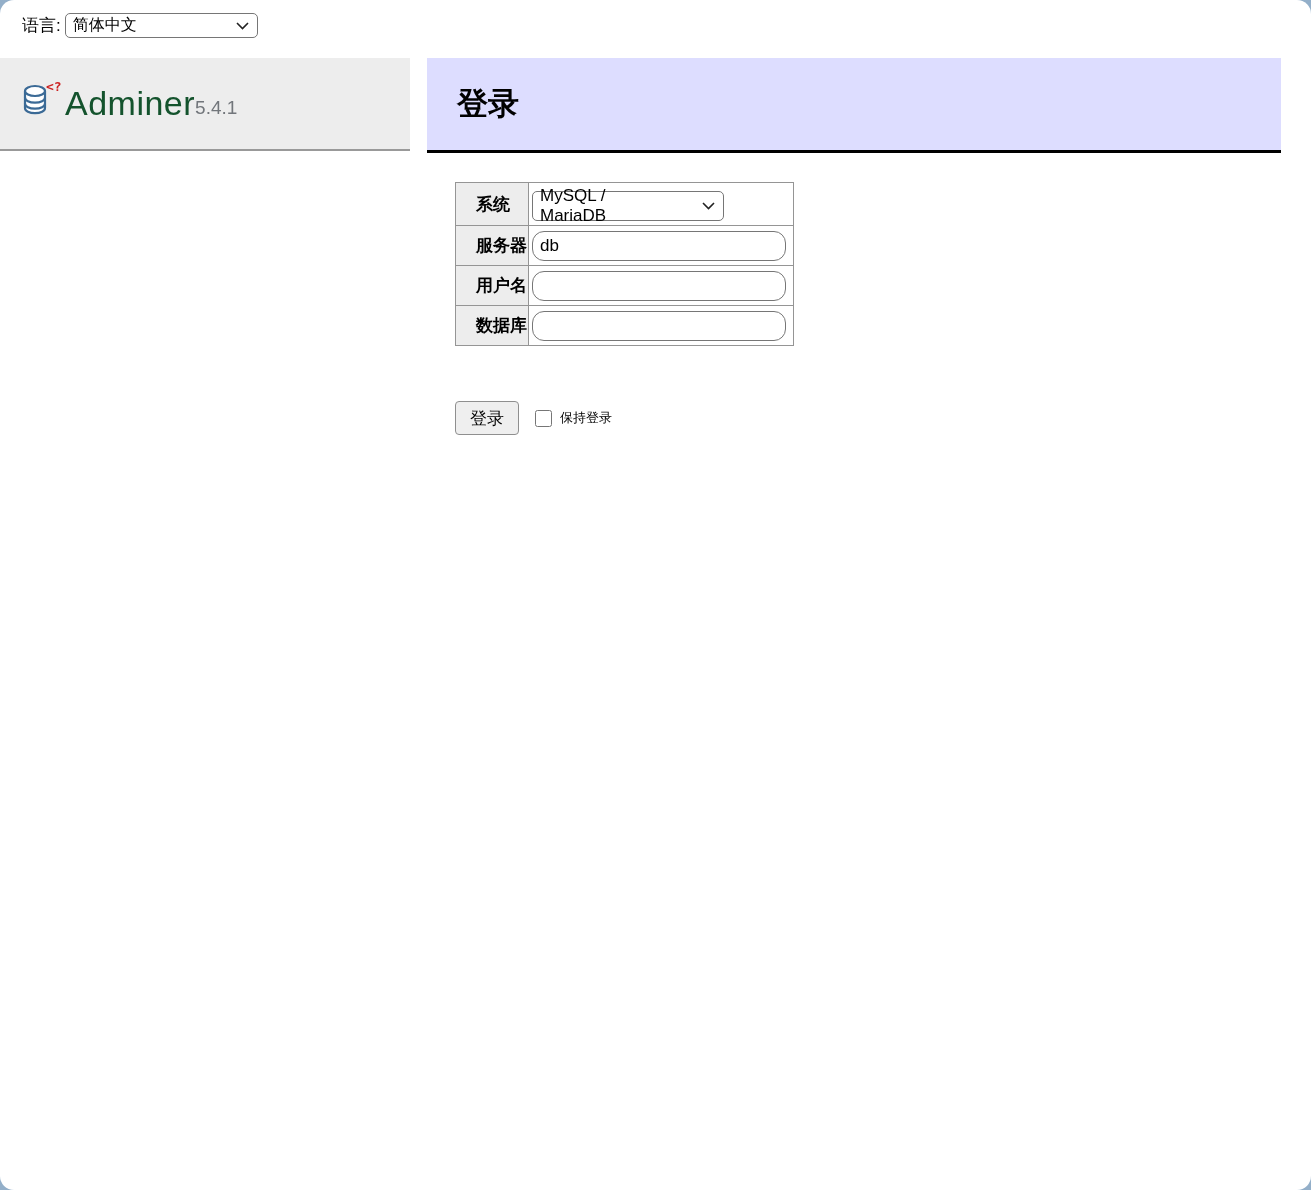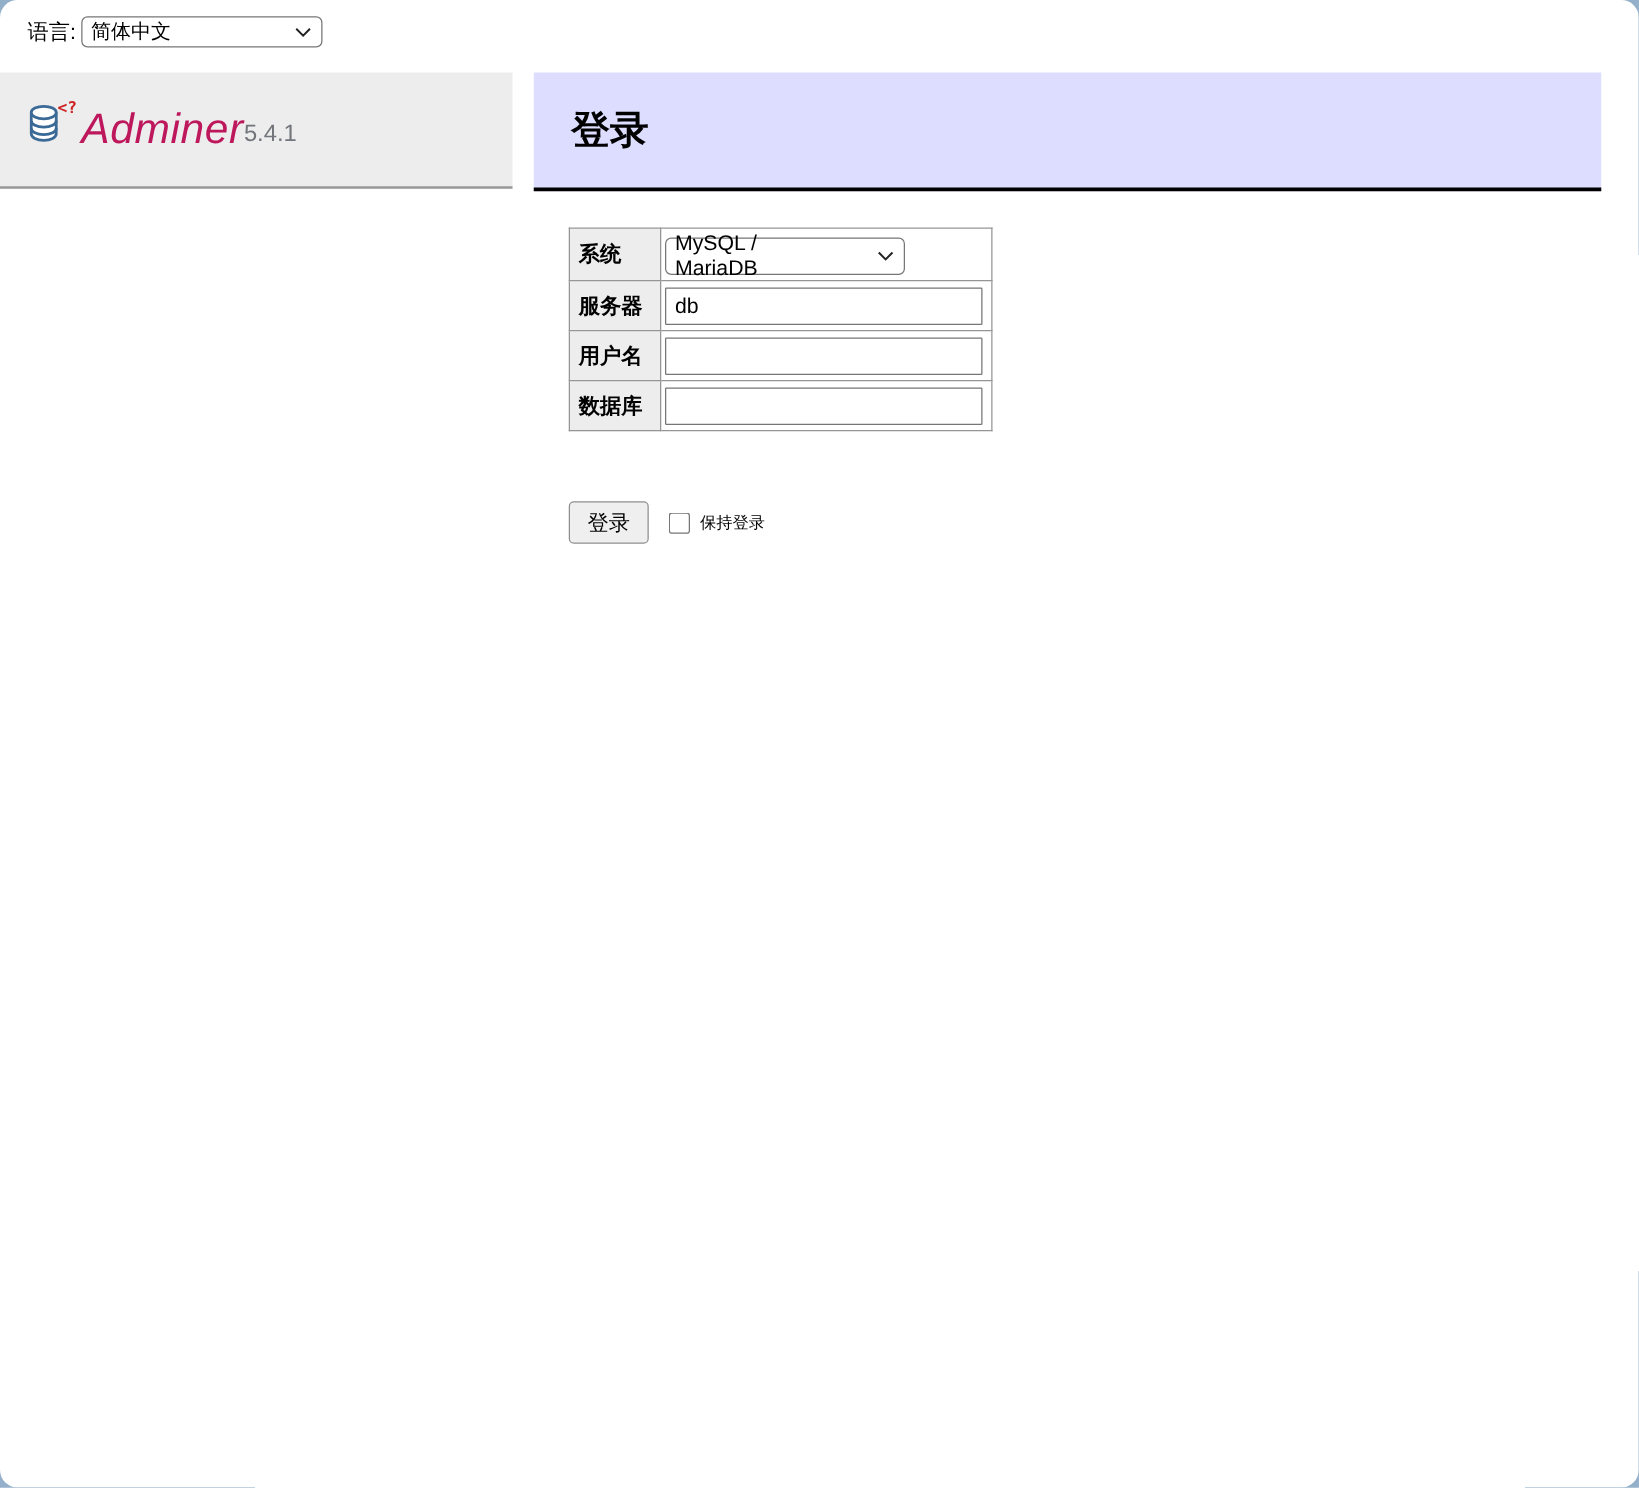--- a/index.html
+++ b/index.html
@@ -55,22 +55,21 @@
     background: #ededed;
     border-bottom: 2px solid #999999;
     display: flex;
     align-items: center;
     padding-left: 21px;
   }
   .logo { display: flex; align-items: center; text-decoration: none; }
   .logo-icon { margin-right: 4px; margin-top: -4px; }
   .brand {
     font-size: 34px;
-    font-style: italic;
-    color: #be185d;
+    color: #14532d;
     letter-spacing: 0.5px;
   }
   .version {
     font-size: 19px;
     color: #72767b;
     margin-left: 0;
     margin-top: 8px;
   }
 
   
@@ -99,38 +98,38 @@
     border-collapse: collapse;
   }
   .login-table th {
     width: 73px;
     height: 40px;
     background: #ededed;
     border: 1px solid #959595;
     font-size: 17px;
     font-weight: bold;
     text-align: left;
-    padding-left: 7px;
+    padding-left: 20px;
     white-space: nowrap;
   }
   .login-table td {
     width: 265px;
     height: 40px;
     border: 1px solid #959595;
     padding: 4px 4px 4px 3px;
     background: #ffffff;
     vertical-align: middle;
   }
   .text-input {
     width: 254px;
     height: 30px;
     font-size: 17px;
     font-family: "Liberation Sans", "DejaVu Sans", sans-serif;
     border: 1px solid #767676;
-    border-radius: 1px;
+    border-radius: 12px;
     padding: 0 7px;
     outline: none;
   }
   .system-select {
     width: 192px;
     height: 30px;
     font-size: 17px;
   }
 
   

